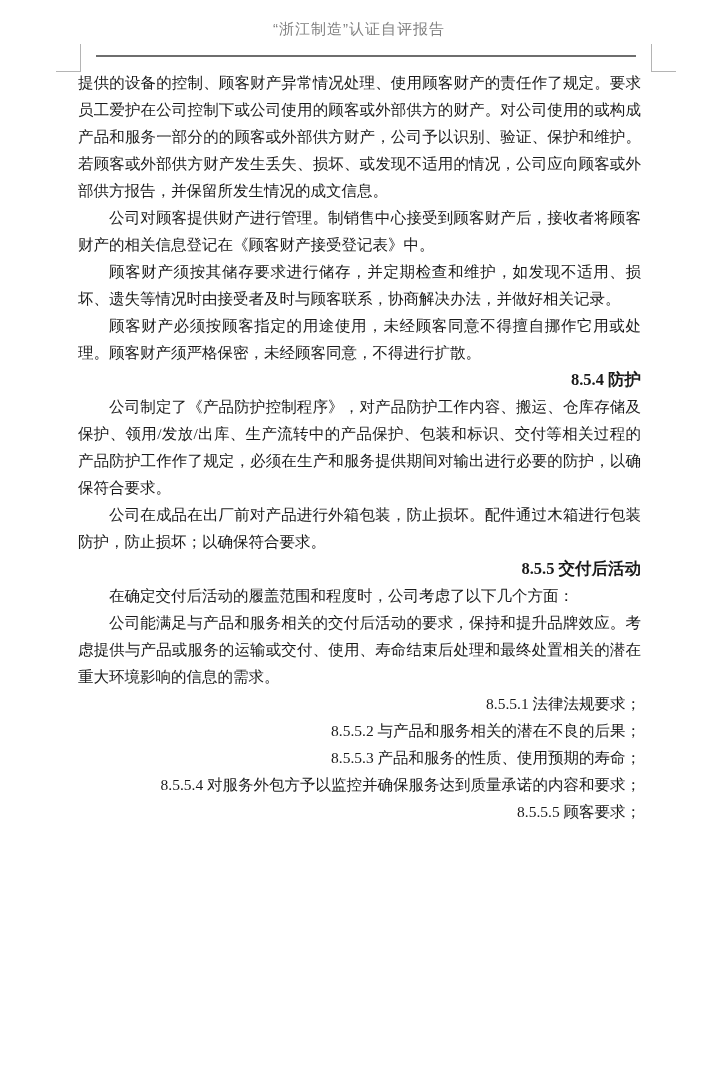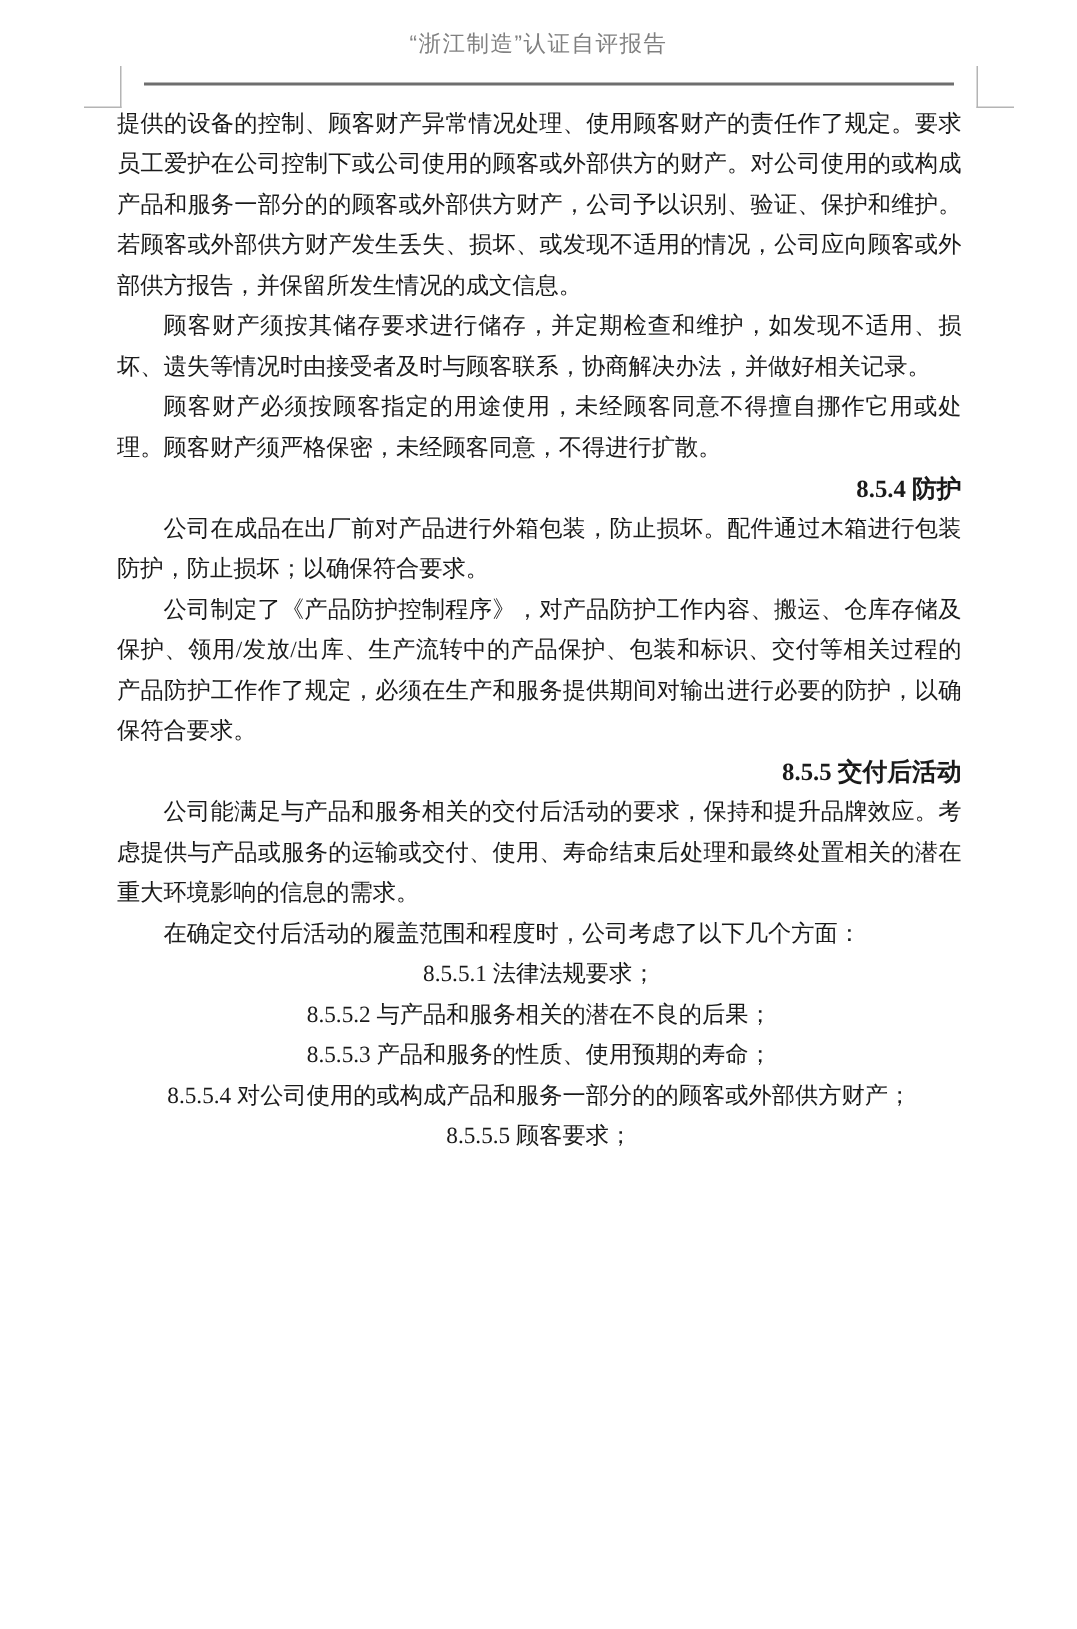--- a/index.html
+++ b/index.html
@@ -41,21 +41,21 @@
     line-height: 27px;
   }
   .block { margin: 0; }
   .block.paragraph { text-align: justify; }
   .block.paragraph.indent { text-indent: 31px; }
   .block.heading {
     font-weight: bold;
     font-size: 16.5px;
     text-align: right;
   }
-  .block.list-item { text-align: center; }
+  .block.list-item { text-align: right; }
   .footer-pagenum {
     position: absolute;
     top: 1032px;
     left: 0;
     width: 100%;
     text-align: center;
     color: #ef4444;
     font-size: 12.5px;
   }
   
@@ -74,30 +74,31 @@
 
   <div class="header-rule"></div>
 
   <div class="crop crop-tl"></div>
   <div class="crop crop-tr"></div>
   <div class="crop crop-bl"></div>
   <div class="crop crop-br"></div>
 
   <div class="doc-body">
       <div class="block paragraph">提供的设备的控制、顾客财产异常情况处理、使用顾客财产的责任作了规定。要求员工爱护在公司控制下或公司使用的顾客或外部供方的财产。对公司使用的或构成产品和服务一部分的的顾客或外部供方财产，公司予以识别、验证、保护和维护。若顾客或外部供方财产发生丢失、损坏、或发现不适用的情况，公司应向顾客或外部供方报告，并保留所发生情况的成文信息。</div>
+      <div class="block paragraph indent">公司对顾客提供财产进行管理。制销售中心接受到顾客财产后，接收者将顾客财产的相关信息登记在《顾客财产接受登记表》中。</div>
       <div class="block paragraph indent">顾客财产须按其储存要求进行储存，并定期检查和维护，如发现不适用、损坏、遗失等情况时由接受者及时与顾客联系，协商解决办法，并做好相关记录。</div>
       <div class="block paragraph indent">顾客财产必须按顾客指定的用途使用，未经顾客同意不得擅自挪作它用或处理。顾客财产须严格保密，未经顾客同意，不得进行扩散。</div>
       <div class="block heading">8.5.4 防护</div>
+      <div class="block paragraph indent">公司制定了《产品防护控制程序》，对产品防护工作内容、搬运、仓库存储及保护、领用/发放/出库、生产流转中的产品保护、包装和标识、交付等相关过程的产品防护工作作了规定，必须在生产和服务提供期间对输出进行必要的防护，以确保符合要求。</div>
       <div class="block paragraph indent">公司在成品在出厂前对产品进行外箱包装，防止损坏。配件通过木箱进行包装防护，防止损坏；以确保符合要求。</div>
-      <div class="block paragraph indent">公司制定了《产品防护控制程序》，对产品防护工作内容、搬运、仓库存储及保护、领用/发放/出库、生产流转中的产品保护、包装和标识、交付等相关过程的产品防护工作作了规定，必须在生产和服务提供期间对输出进行必要的防护，以确保符合要求。</div>
       <div class="block heading">8.5.5 交付后活动</div>
+      <div class="block paragraph indent">在确定交付后活动的履盖范围和程度时，公司考虑了以下几个方面：</div>
       <div class="block paragraph indent">公司能满足与产品和服务相关的交付后活动的要求，保持和提升品牌效应。考虑提供与产品或服务的运输或交付、使用、寿命结束后处理和最终处置相关的潜在重大环境影响的信息的需求。</div>
-      <div class="block paragraph indent">在确定交付后活动的履盖范围和程度时，公司考虑了以下几个方面：</div>
       <div class="block list-item">8.5.5.1 法律法规要求；</div>
       <div class="block list-item">8.5.5.2 与产品和服务相关的潜在不良的后果；</div>
       <div class="block list-item">8.5.5.3 产品和服务的性质、使用预期的寿命；</div>
-      <div class="block list-item">8.5.5.4 对公司使用的或构成产品和服务一部分的的顾客或外部供方财产；</div>
+      <div class="block list-item">8.5.5.4 对服务外包方予以监控并确保服务达到质量承诺的内容和要求；</div>
       <div class="block list-item">8.5.5.5 顾客要求；</div>
     </div>
 
   <div class="footer-pagenum">131</div>
 
 </div>
 
 </body></html>

